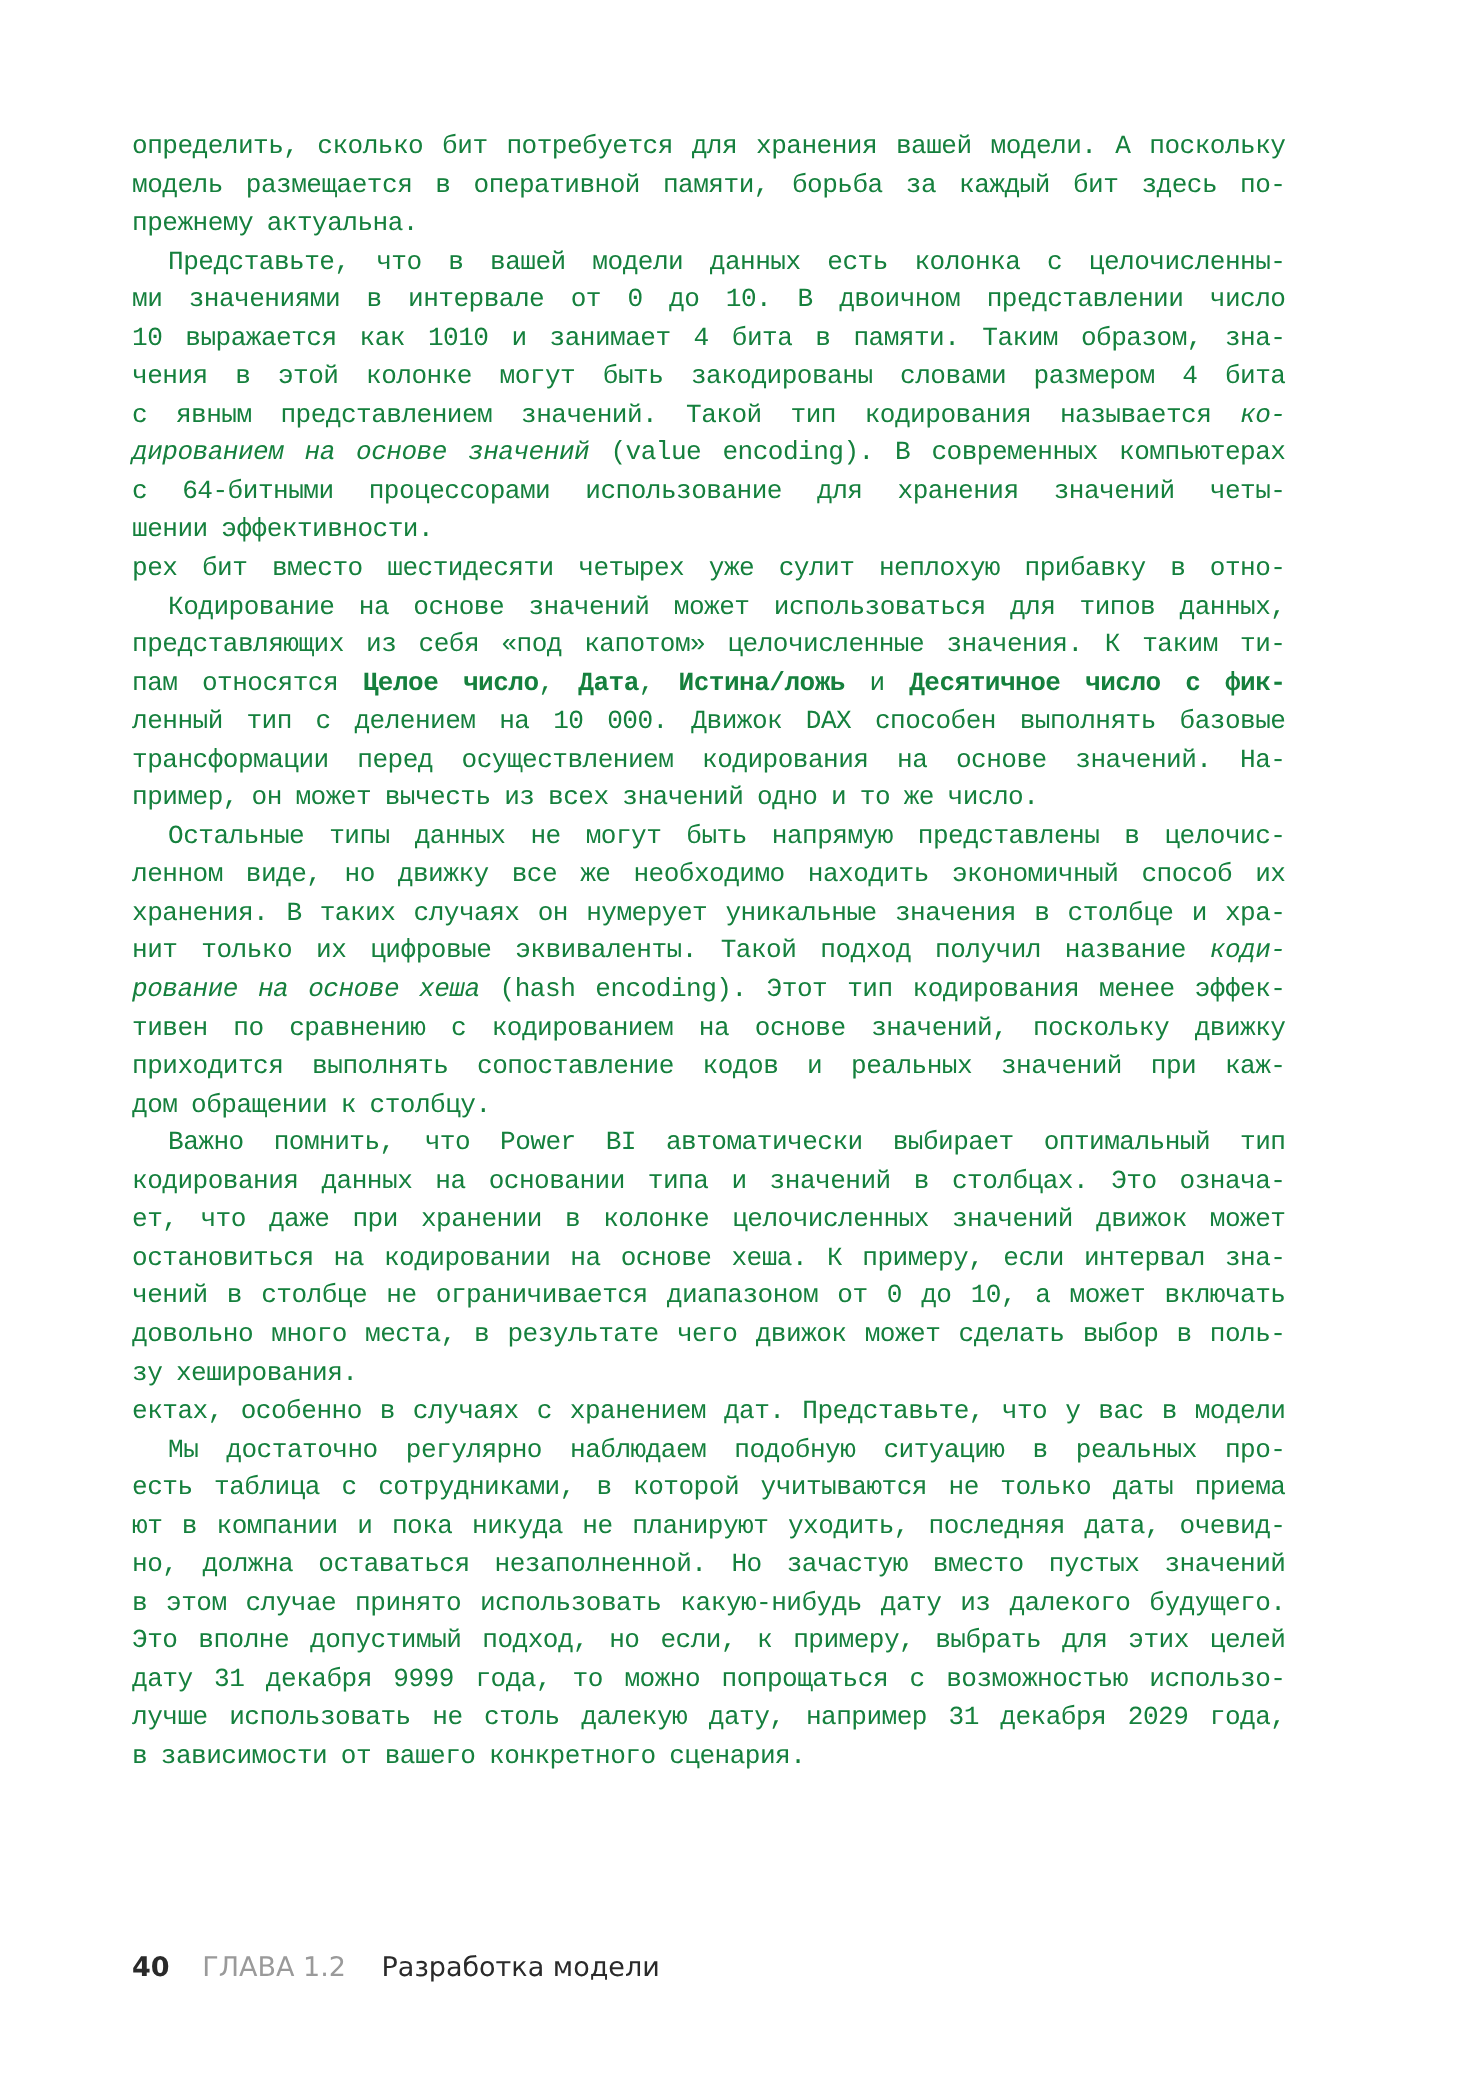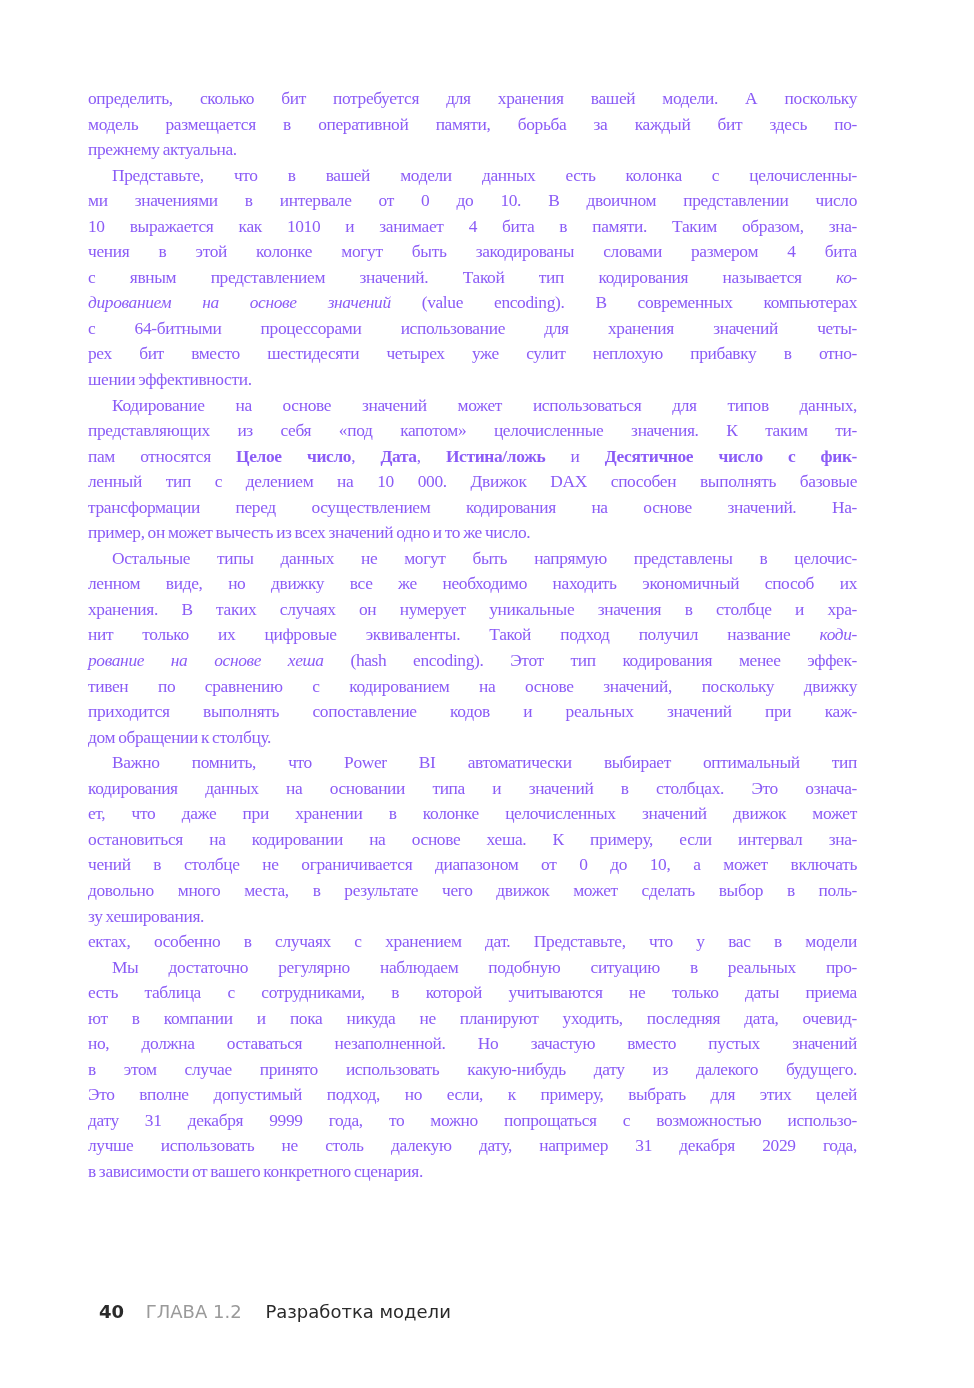--- a/index.html
+++ b/index.html
@@ -1,38 +1,38 @@
 <!DOCTYPE html>
 <html><head>
 <meta charset="utf-8">
 <style>
   html, body { margin: 0; padding: 0; background: #ffffff; }
   body { width: 974px; height: 1388px; position: relative; overflow: hidden; }
   .page { position: absolute; left: 88px; top: 86px; width: 769px; }
   .para { margin: 0; }
   .line {
-    font-family: Liberation Serif, serif;
+    font-family: Liberation Mono, monospace;
     font-size: 17.4px;
     line-height: 25.55px;
     height: 25.55px;
-    color: #8b5cf6;
+    color: #15803d;
     text-align: justify;
     text-align-last: justify;
     white-space: nowrap;
     letter-spacing: -0.35px;
     word-spacing: -1px;
   }
   .line.last { text-align-last: left; }
   .line.indent { text-indent: 24px; }
   .line b { font-weight: bold; }
   .line i { font-style: italic; margin-top: 23px; }
   .footer {
     position: absolute; left: 88px; top: 1300px;
     font-family: "DejaVu Sans", "Liberation Sans", sans-serif;
-    font-size: 18px; line-height: 24px; white-space: nowrap; margin-left: 11px;
+    font-size: 18px; line-height: 24px; white-space: nowrap;
   }
   .footer .pnum { font-weight: bold; color: #2a2a2a; margin-right: 16px; }
   .footer .chap { color: #9a9a9a; margin-right: 18px; }
   .footer .title { color: #2a2a2a; }
 </style>
 </head>
 <body>
 
 <div class="page" id="page-body">
     <div class="para">
@@ -41,22 +41,22 @@
       <div class="line last"><span>прежнему актуальна.</span></div>
     </div>
     <div class="para">
       <div class="line indent"><span>Представьте, что в вашей модели данных есть колонка с целочисленны-</span></div>
       <div class="line"><span>ми значениями в интервале от 0 до 10. В двоичном представлении число</span></div>
       <div class="line"><span>10 выражается как 1010 и занимает 4 бита в памяти. Таким образом, зна-</span></div>
       <div class="line"><span>чения в этой колонке могут быть закодированы словами размером 4 бита</span></div>
       <div class="line"><span>с явным представлением значений. Такой тип кодирования называется </span><i>ко-</i></div>
       <div class="line"><i>дированием на основе значений</i><span> (value encoding). В современных компьютерах</span></div>
       <div class="line"><span>с 64-битными процессорами использование для хранения значений четы-</span></div>
+      <div class="line last"><span>шении эффективности.</span></div>
       <div class="line"><span>рех бит вместо шестидесяти четырех уже сулит неплохую прибавку в отно-</span></div>
-      <div class="line last"><span>шении эффективности.</span></div>
     </div>
     <div class="para">
       <div class="line indent"><span>Кодирование на основе значений может использоваться для типов данных,</span></div>
       <div class="line"><span>представляющих из себя «под капотом» целочисленные значения. К таким ти-</span></div>
       <div class="line"><span>пам относятся </span><b>Целое число</b><span>, </span><b>Дата</b><span>, </span><b>Истина/ложь</b><span> и </span><b>Десятичное число с фик-</b></div>
       <div class="line"><span>ленный тип с делением на 10 000. Движок DAX способен выполнять базовые</span></div>
       <div class="line"><span>трансформации перед осуществлением кодирования на основе значений. На-</span></div>
       <div class="line last"><span>пример, он может вычесть из всех значений одно и то же число.</span></div>
     </div>
     <div class="para">

